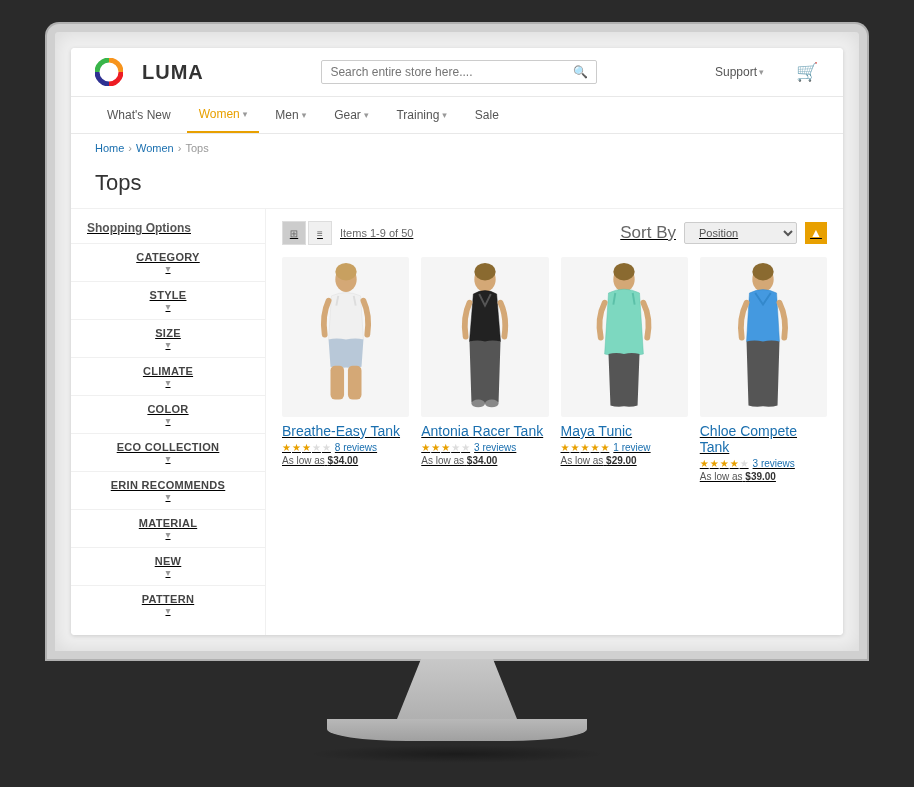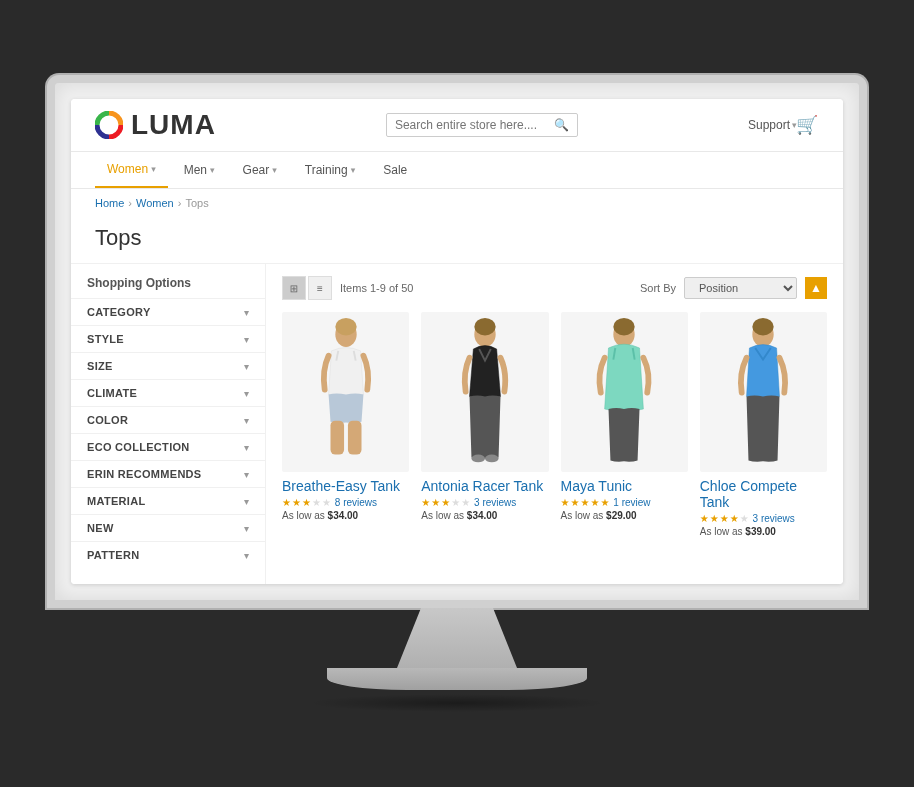--- a/index.html
+++ b/index.html
@@ -72,33 +72,34 @@
       align-items: center;
       gap: 8px;
     }
 
     .logo-icon {
       width: 28px;
       height: 28px;
     }
 
     .logo-text {
-      font-size: 28px;
+      font-size: 20px;
       font-weight: bold;
       color: #333;
       letter-spacing: 1px;
+      margin-left: 11px;
     }
 
     .search-bar {
       display: flex;
       align-items: center;
       border: 1px solid #ccc;
       border-radius: 2px;
       padding: 4px 8px;
-      width: 192px;
+      width: 276px;
     }
 
     .search-input {
       border: none;
       outline: none;
       font-size: 12px;
       color: #999;
       flex: 1;
     }
 
@@ -106,21 +107,21 @@
       background: none;
       border: none;
       cursor: pointer;
       color: #999;
       font-size: 12px;
     }
 
     .header-right {
       display: flex;
       align-items: center;
-      gap: 0;
+      gap: 33px;
       justify-content: flex-end;
     }
 
     .support-link {
       font-size: 12px;
       color: #555;
       text-decoration: none;
       display: flex;
       align-items: center;
       gap: 2px;
@@ -187,20 +188,21 @@
     .page-title {
       font-size: 22px;
       font-weight: 300;
       color: #333;
     }
 
     .main-content {
       display: flex;
       background: white;
       min-height: 320px;
+      text-decoration: underline;
     }
 
     
     .sidebar {
       width: 195px;
       min-width: 195px;
       padding: 12px 0;
       border-right: 1px solid #f0f0f0;
     }
 
@@ -212,20 +214,21 @@
       text-transform: none;
     }
 
     .filter-item {
       display: flex;
       justify-content: space-between;
       align-items: center;
       padding: 7px 16px;
       border-top: 1px solid #f0f0f0;
       cursor: pointer;
+      flex-direction: column;
     }
 
     .filter-label {
       font-size: 11px;
       font-weight: bold;
       color: #444;
       text-transform: uppercase;
       letter-spacing: 0.3px;
     }
 
@@ -280,21 +283,21 @@
       color: #666;
     }
 
     .toolbar-right {
       display: flex;
       align-items: center;
       gap: 8px;
     }
 
     .sort-label {
-      font-size: 11px;
+      font-size: 17px;
       color: #666;
     }
 
     .sort-select {
       font-size: 11px;
       padding: 3px 10px;
       border: 1px solid #ccc;
       border-radius: 2px;
       color: #555;
     }
@@ -406,20 +409,23 @@
         <div class="header-right">
           <a class="support-link">
             <span>Support</span>
             <span style="font-size:9px;color:#999;">▾</span>
           </a>
           <span class="cart-icon">🛒</span>
         </div>
       </div>
 
       <div class="nav-bar">
+        <a class="nav-item">
+          <span>What's New</span>
+        </a>
         <a class="nav-item active">
           <span>Women</span>
           <span class="chevron">▾</span>
         </a>
         <a class="nav-item">
           <span>Men</span>
           <span class="chevron">▾</span>
         </a>
         <a class="nav-item">
           <span>Gear</span>

